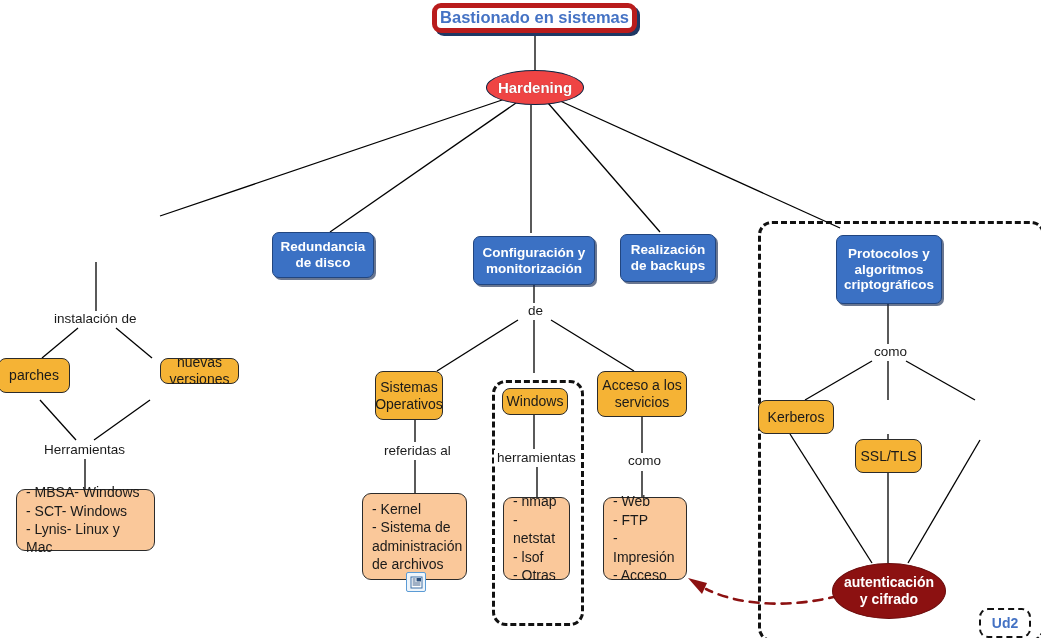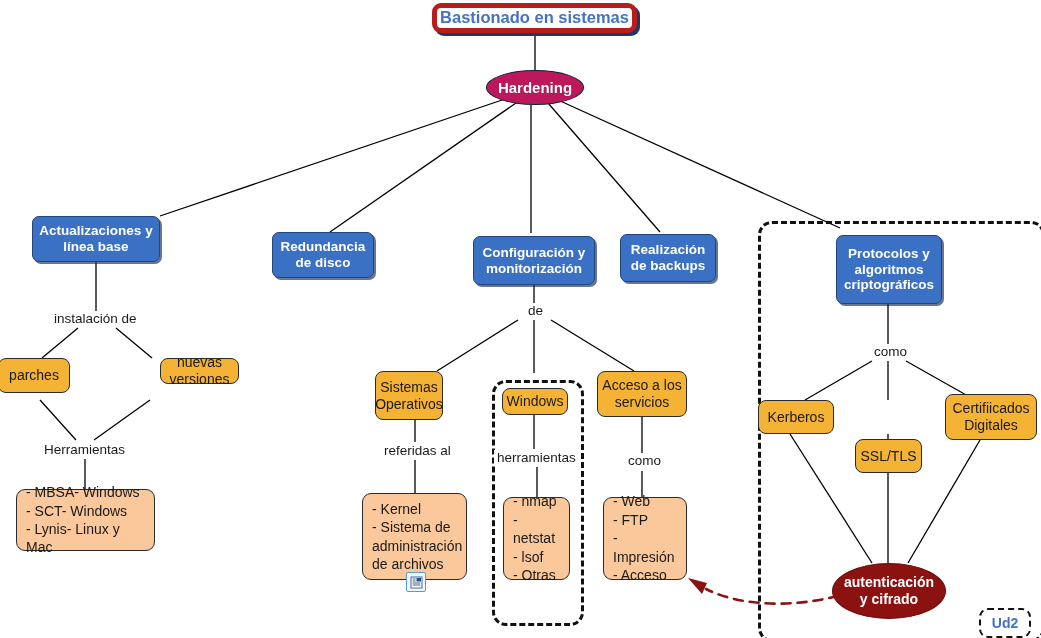--- a/index.html
+++ b/index.html
@@ -39,21 +39,21 @@
     border-radius:9px;
     background:#ffffff;
     color:#4472C4;
     font-weight:bold;
     font-size:16.5px;
     box-shadow:3px 3px 0 #1F3864;
   }
 
   
   .ellipse-navy{
-    background:#be185d;
+    background:#ef4444;
     border:1px solid #0c2340;
     border-radius:50%;
     color:#ffffff;
     font-weight:bold;
     font-size:15px;
     text-shadow:0 0 1px rgba(0,0,0,.4);
   }
 
   
   .ellipse-red{
@@ -198,24 +198,20 @@
   </svg>
 
   <div class="node title-box" style="left:432px;top:3px;width:205px;height:30px;">
     <span>Bastionado en sistemas</span>
   </div>
 
   <div class="node ellipse-navy" style="left:486px;top:70px;width:98px;height:35px;">
     <span>Hardening</span>
   </div>
 
-  <div class="node box-blue" style="left:32px;top:216px;width:128px;height:46px;white-space:pre-line;">
-    <span>Actualizaciones y
-línea base</span>
-  </div>
 
   <div class="node box-blue" style="left:272px;top:232px;width:102px;height:46px;white-space:pre-line;">
     <span>Redundancia
 de disco</span>
   </div>
 
   <div class="node box-blue" style="left:473px;top:236px;width:122px;height:49px;white-space:pre-line;">
     <span>Configuración y
 monitorización</span>
   </div>
@@ -255,24 +251,20 @@
   </div>
 
   <div class="node box-orange" style="left:758px;top:400px;width:76px;height:34px;">
     <span>Kerberos</span>
   </div>
 
   <div class="node box-orange" style="left:855px;top:400px;width:67px;height:34px;margin-top:39px;">
     <span>SSL/TLS</span>
   </div>
 
-  <div class="node box-orange" style="left:945px;top:394px;width:92px;height:46px;white-space:pre-line;">
-    <span>Certifiicados
-Digitales</span>
-  </div>
 
   <div class="node box-peach" style="left:16px;top:489px;width:139px;height:62px;">
     <span class="lines">- MBSA- Windows
 - SCT- Windows
 - Lynis- Linux y Mac</span>
   </div>
 
   <div class="node ellipse-red" style="left:832px;top:563px;width:114px;height:56px;white-space:pre-line;">
     <span>autenticación
 y cifrado</span>

